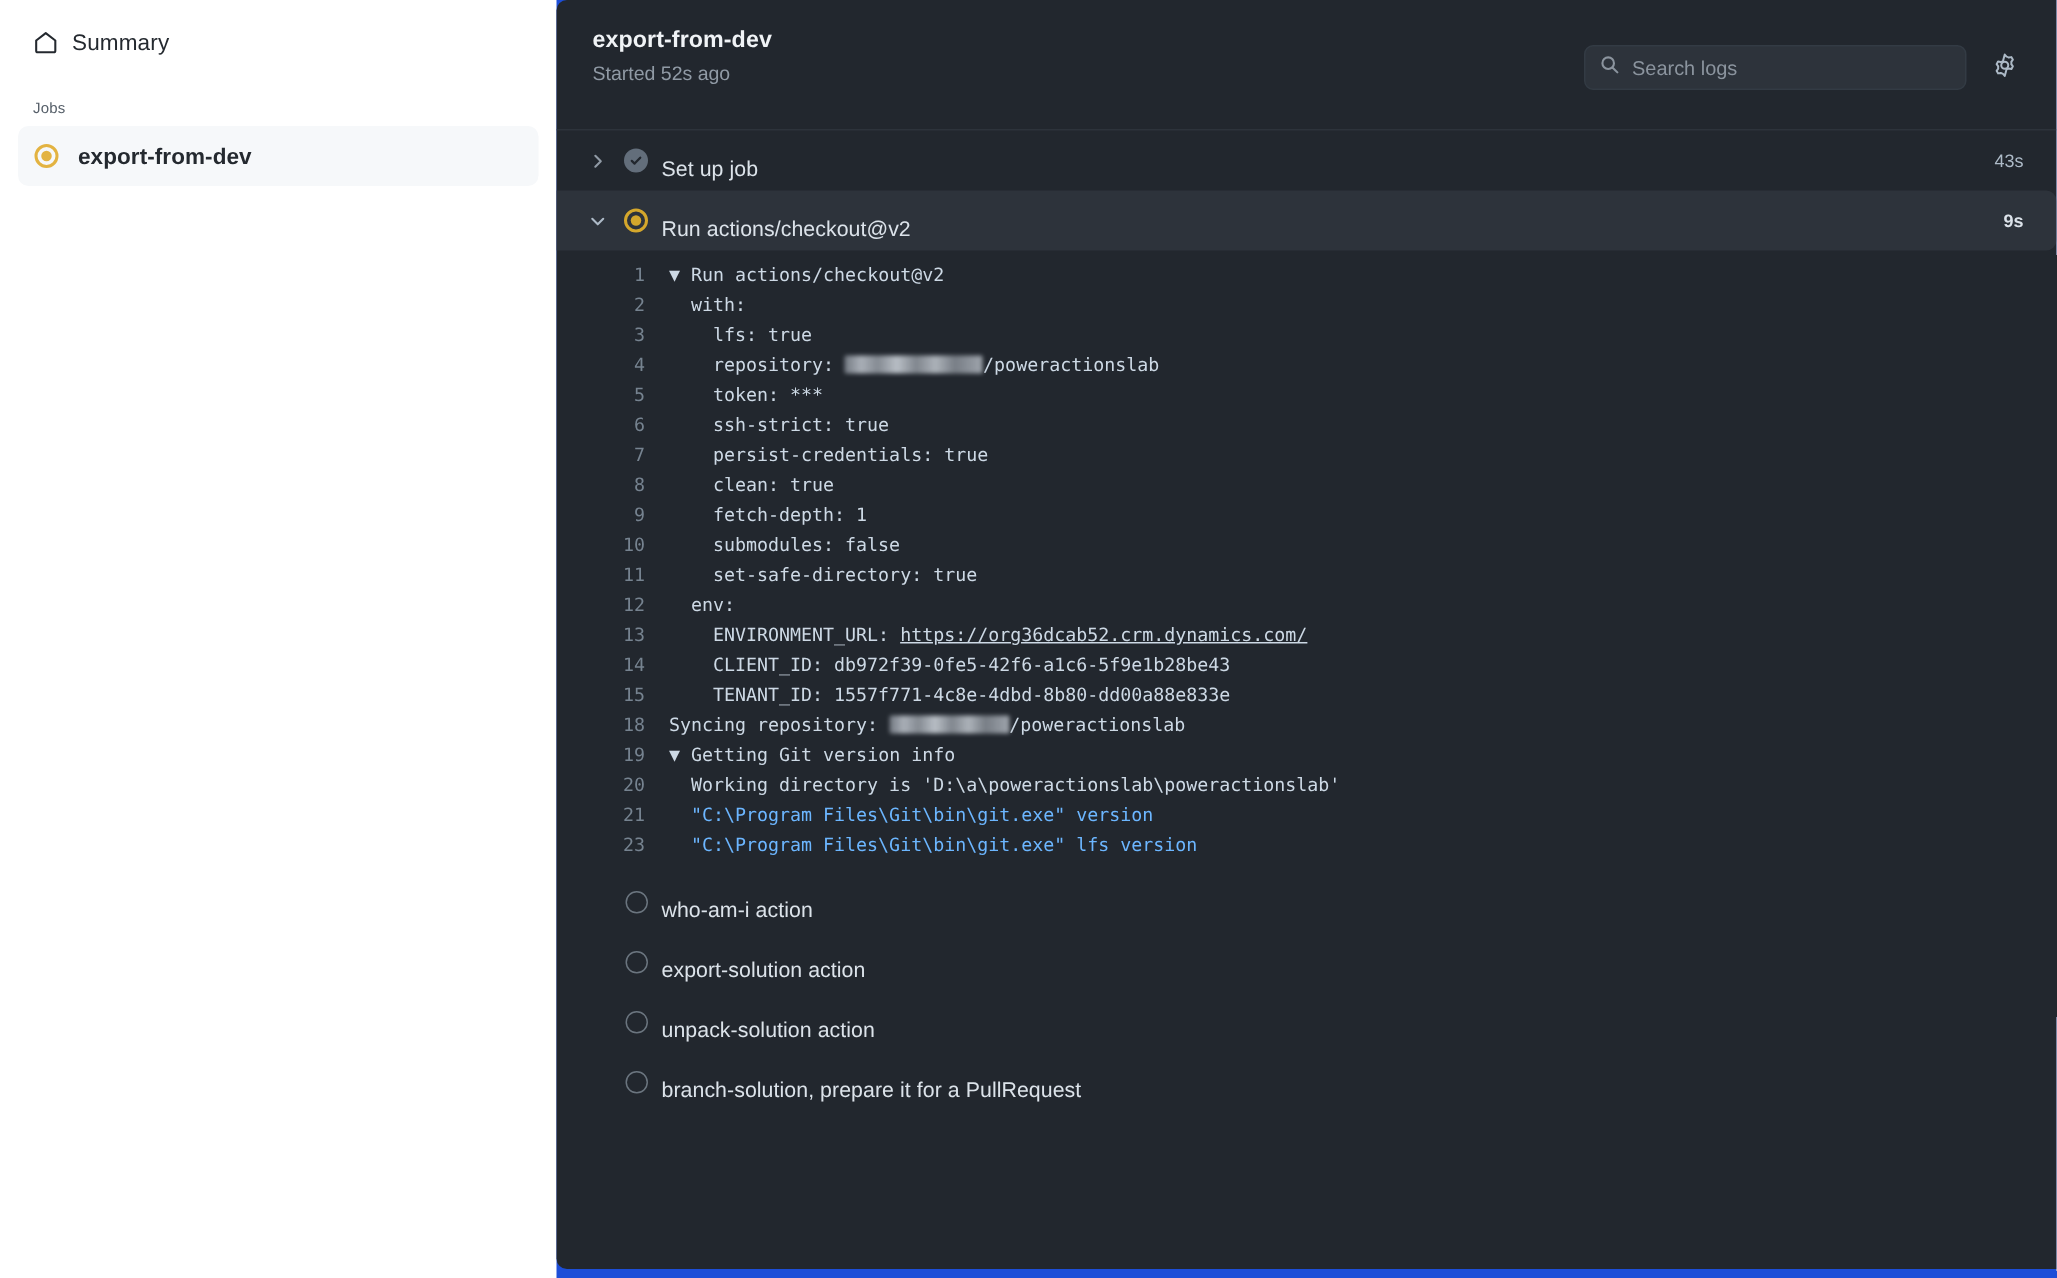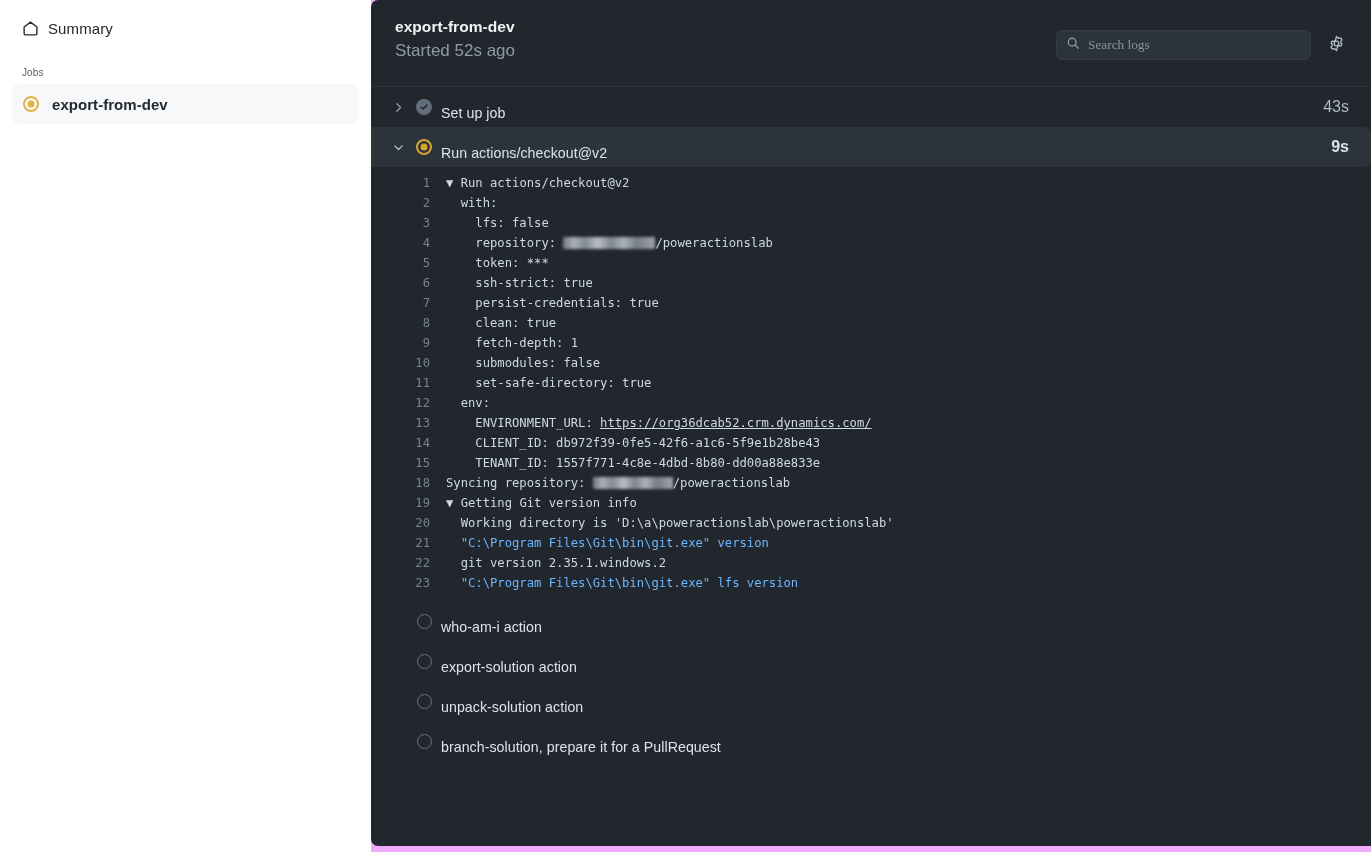--- a/index.html
+++ b/index.html
@@ -3,21 +3,21 @@
 <meta charset="utf-8">
 <style>
   * { box-sizing: border-box; margin: 0; padding: 0; }
   html, body {
     width: 1371px; height: 852px;
     overflow: hidden;
     background: #ffffff;
     font-family: "Liberation Sans", sans-serif;
     -webkit-font-smoothing: antialiased;
   }
-  #app { position: relative; width: 1371px; height: 852px; display: flex; background: #f0abfc; }
+  #app { position: relative; width: 1371px; height: 852px; display: flex; background: #1d4ed8; }
 
   
   .sidebar {
     width: 371px;
     height: 852px;
     background: #ffffff;
     padding: 14px 12px 0 12px;
     flex: 0 0 371px;
   }
   .summary-row {
@@ -78,39 +78,39 @@
     height: 87px;
     padding: 18px 24px 0 24px;
     position: relative;
     border-bottom: 1px solid #2d333b;
   }
   .panel-title {
     font-size: 15.5px; font-weight: 700; color: #f0f3f6; letter-spacing: .05px;
   }
   .panel-sub {
     margin-top: 5px;
-    font-size: 17px; color: #909aa5;
+    font-size: 13px; color: #909aa5;
   }
   .header-tools {
     position: absolute; right: 22px; top: 30px;
     display: flex; align-items: center; gap: 12px;
   }
   .search-box {
     width: 255px; height: 30px;
     background: #2d333b;
     border: 1px solid #333b44;
     border-radius: 6px;
     display: flex; align-items: center; gap: 8px;
     padding: 0 9px;
     cursor: text;
   }
   .search-box input {
     background: transparent; border: 0; outline: 0;
     color: #cdd9e5; font-size: 13.3px;
-    font-family: Liberation Serif, serif;
+    font-family: Liberation Sans, sans-serif;
     width: 100%;
   }
   .search-box input::placeholder { color: #8b949e; opacity: 1; }
   .gear-btn {
     width: 26px; height: 26px; display: flex; align-items: center; justify-content: center;
     cursor: pointer; background: transparent; border: 0;
   }
 
   
   .steps { padding: 0; }
@@ -131,21 +131,21 @@
   .step-icon {
     width: 26px; flex: 0 0 26px;
     display: flex; align-items: center; justify-content: center;
     margin-right: 4px;
   }
   .step-name {
     font-size: 14.2px; color: #dce3ea; letter-spacing: .05px; margin-top: 12px;
   }
   .step-dur {
     margin-left: auto;
-    font-size: 16px; color: #adbac7;
+    font-size: 12px; color: #adbac7;
   }
   .step-row.expanded .step-dur { color: #dce3ea; font-weight: 600; }
 
   .check-circle {
     width: 16px; height: 16px; border-radius: 50%;
     background: #636e7b;
     display: flex; align-items: center; justify-content: center;
   }
   .pending-circle {
     width: 15px; height: 15px; border-radius: 50%;
@@ -271,38 +271,37 @@
         <span class="step-icon">
           <span class="donut"></span>
         </span>
         <span class="step-name">Run actions/checkout@v2</span>
         <span class="step-dur">9s</span>
       </div>
 
       <div class="log" id="log-body">
           <div class="log-line"><span class="ln">1</span><span class="lt"><span class="tri">▼ </span><span>Run actions/checkout@v2</span></span></div>
           <div class="log-line"><span class="ln">2</span><span class="lt"><span>  with:</span></span></div>
-          <div class="log-line"><span class="ln">3</span><span class="lt"><span>    lfs: false</span></span></div>
+          <div class="log-line"><span class="ln">3</span><span class="lt"><span>    lfs: true</span></span></div>
           <div class="log-line"><span class="ln">4</span><span class="lt"><span>    repository: </span><span class="redact" style="width: 92px;"></span><span>/poweractionslab</span></span></div>
           <div class="log-line"><span class="ln">5</span><span class="lt"><span>    token: ***</span></span></div>
           <div class="log-line"><span class="ln">6</span><span class="lt"><span>    ssh-strict: true</span></span></div>
           <div class="log-line"><span class="ln">7</span><span class="lt"><span>    persist-credentials: true</span></span></div>
           <div class="log-line"><span class="ln">8</span><span class="lt"><span>    clean: true</span></span></div>
           <div class="log-line"><span class="ln">9</span><span class="lt"><span>    fetch-depth: 1</span></span></div>
           <div class="log-line"><span class="ln">10</span><span class="lt"><span>    submodules: false</span></span></div>
           <div class="log-line"><span class="ln">11</span><span class="lt"><span>    set-safe-directory: true</span></span></div>
           <div class="log-line"><span class="ln">12</span><span class="lt"><span>  env:</span></span></div>
           <div class="log-line"><span class="ln">13</span><span class="lt"><span>    ENVIRONMENT_URL: </span><span class="link">https://org36dcab52.crm.dynamics.com/</span></span></div>
           <div class="log-line"><span class="ln">14</span><span class="lt"><span>    CLIENT_ID: db972f39-0fe5-42f6-a1c6-5f9e1b28be43</span></span></div>
           <div class="log-line"><span class="ln">15</span><span class="lt"><span>    TENANT_ID: 1557f771-4c8e-4dbd-8b80-dd00a88e833e</span></span></div>
           <div class="log-line"><span class="ln">18</span><span class="lt"><span>Syncing repository: </span><span class="redact" style="width: 80px;"></span><span>/poweractionslab</span></span></div>
           <div class="log-line"><span class="ln">19</span><span class="lt"><span class="tri">▼ </span><span>Getting Git version info</span></span></div>
           <div class="log-line"><span class="ln">20</span><span class="lt"><span>  Working directory is 'D:\a\poweractionslab\poweractionslab'</span></span></div>
           <div class="log-line"><span class="ln">21</span><span class="lt"><span class="blue">  "C:\Program Files\Git\bin\git.exe" version</span></span></div>
-          <div class="log-line"><span class="ln">22</span><span class="lt"><span>  git version 2.35.1.windows.2</span></span></div>
           <div class="log-line"><span class="ln">23</span><span class="lt"><span class="blue">  "C:\Program Files\Git\bin\git.exe" lfs version</span></span></div>
         </div>
 
       <div id="pending-list">
           <div class="pending-row">
             <span class="step-chevron"></span>
             <span class="step-icon">
               <span class="pending-circle"></span>
             </span>
             <span class="step-name">who-am-i action</span>

